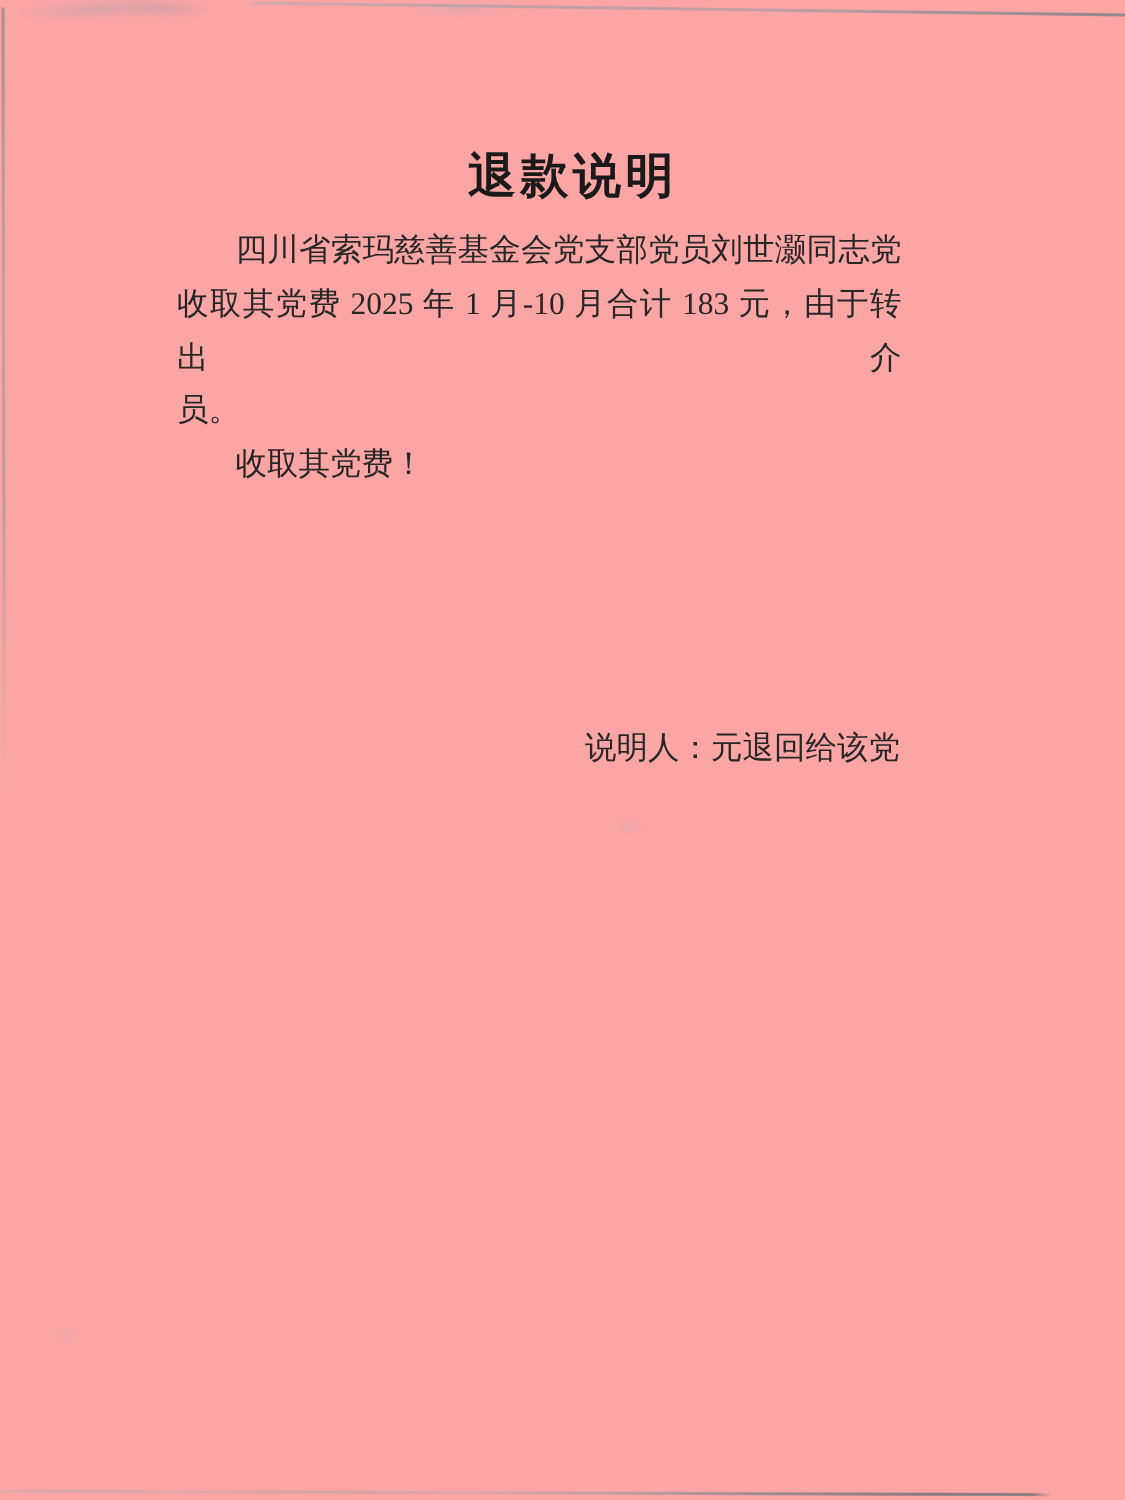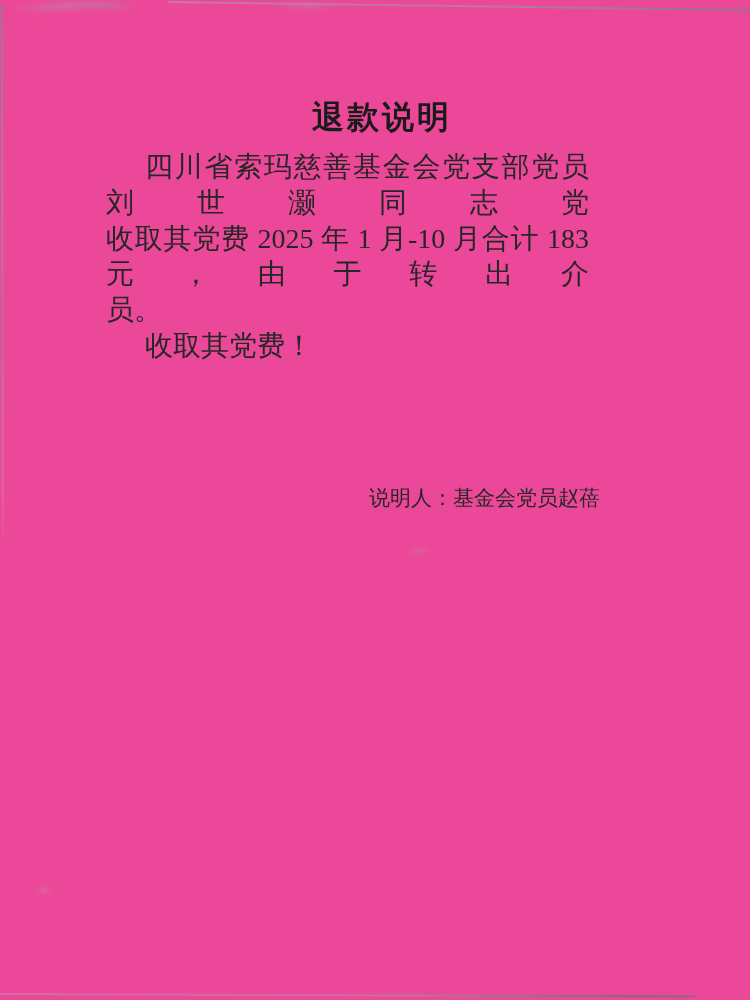--- a/index.html
+++ b/index.html
@@ -4,21 +4,21 @@
 <style>
   html, body {
     margin: 0;
     padding: 0;
     background: #ffffff;
   }
   .page {
     position: relative;
     width: 750px;
     height: 1000px;
-    background: #ec4899;
+    background: #fca5a5;
     overflow: hidden;
     font-family: "Liberation Serif", "DejaVu Serif", serif;
     color: #262626;
   }
 
   
   .edge-top {
     position: absolute;
     left: 168px;
     top: 1px;
@@ -92,24 +92,24 @@
     top: 98px;
     font-size: 32px;
     line-height: 38px;
     font-weight: 700;
     letter-spacing: 3px;
     color: #1a1a1a;
     white-space: nowrap;
   }
   .doc-body {
     position: absolute;
-    left: 106px;
+    left: 118px;
     top: 149px;
     width: 483px;
-    font-size: 28px;
+    font-size: 21px;
     line-height: 35.8px;
     color: #262626;
   }
   .line {
     text-align: justify;
     text-align-last: justify;
   }
   .line.indent { text-indent: 39px; }
   .line.para-end {
     text-align: left;
@@ -141,15 +141,15 @@
 
   <div class="doc-title">退款说明</div>
 
   <div class="doc-body">
     <div class="line indent">四川省索玛慈善基金会党支部党员刘世灏同志党</div>
     <div class="line">收取其党费 2025 年 1 月-10 月合计 183 元，由于转出介</div>
     <div class="line para-end">员。</div>
     <div class="line para-end indent">收取其党费！</div>
   </div>
 
-  <div class="doc-signature">说明人：基金会党员赵蓓</div>
+  <div class="doc-signature">说明人：元退回给该党</div>
 
 </div>
 
 </body></html>

